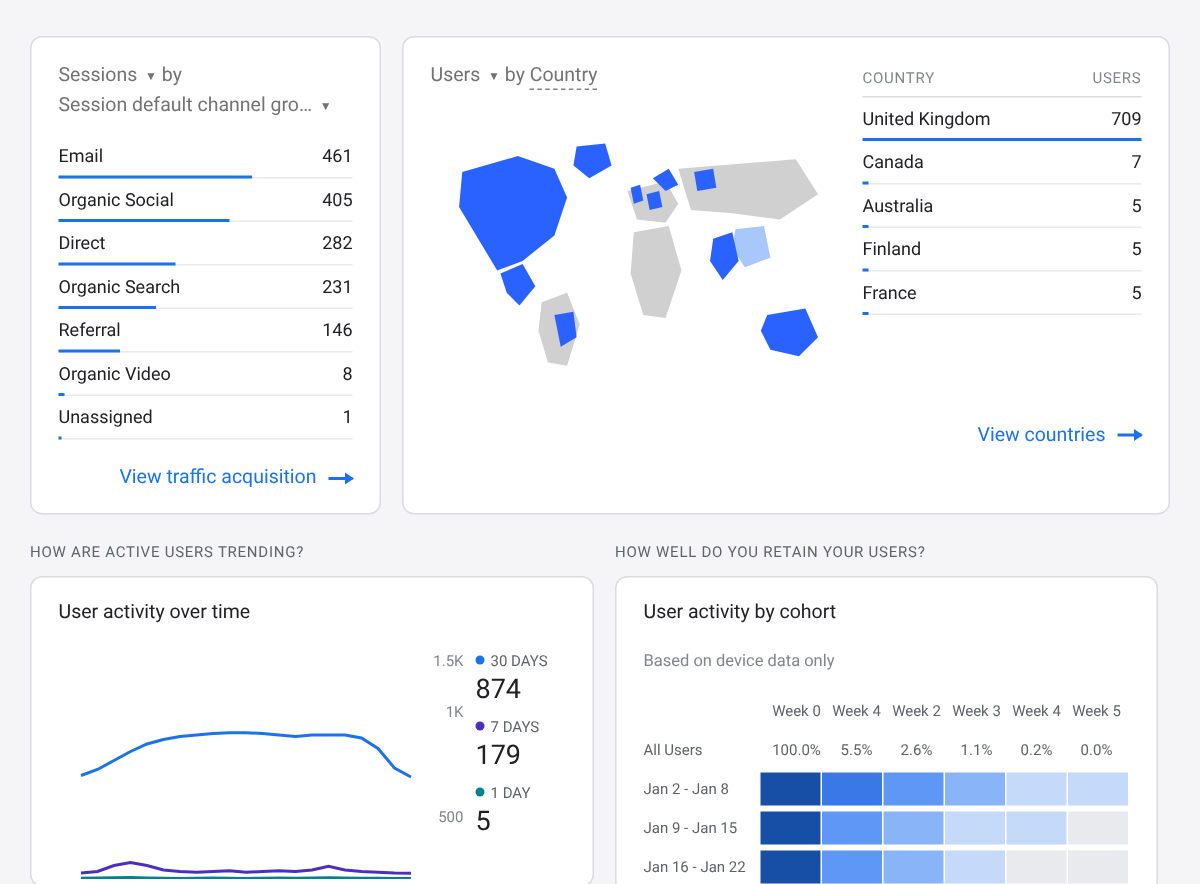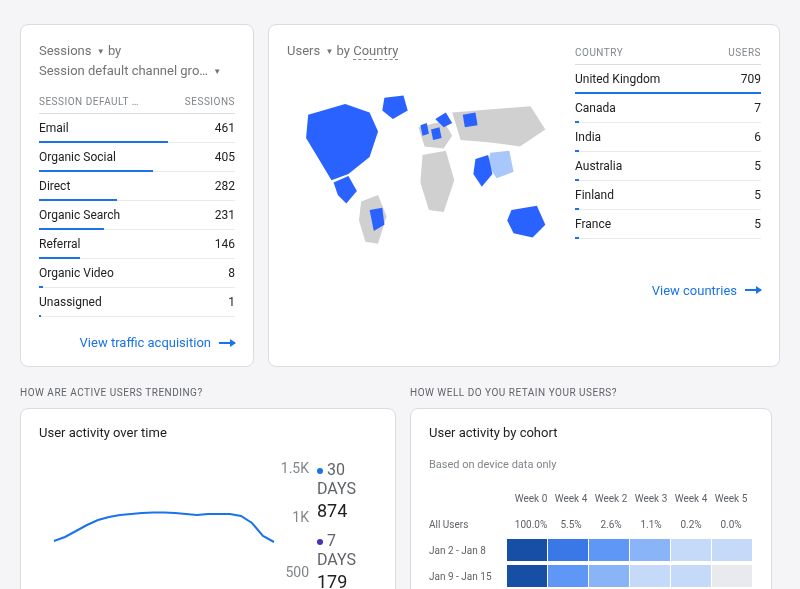--- a/index.html
+++ b/index.html
@@ -20,48 +20,44 @@
 .link{display:flex;align-items:center;justify-content:flex-end;gap:8px;color:#1a73e8;font-size:13px;margin-top:18px;cursor:pointer}
 .arr{width:16px;height:2px;background:#1a73e8;position:relative}
 .arr::after{content:'';position:absolute;right:-1px;top:-3px;border-left:6px solid #1a73e8;border-top:4px solid transparent;border-bottom:4px solid transparent}
 .geo{display:flex;gap:4px}
 .map{flex:1;height:180px;margin-top:24px}
 .ctbl{width:186px}
 .sect{font-size:10px;letter-spacing:.5px;color:#5f6368;text-transform:uppercase;margin-bottom:10px}
 .chart-title{font-size:13px;color:#202124;margin-bottom:20px}
 .chart{display:flex;gap:8px}
 .plot{flex:1;position:relative;height:150px}
-.yl{position:absolute;right:0;font-size:14px;color:#80868b}
+.yl{position:absolute;right:0;font-size:10px;color:#80868b}
 .leg{width:60px;font-size:10px}
 .leg-item{margin-bottom:10px}
 .leg-dot{display:inline-block;width:6px;height:6px;border-radius:50%;margin-right:4px;vertical-align:1px}
-.leg-lb{color:#5f6368;font-size:16px}
+.leg-lb{color:#5f6368;font-size:10px}
 .leg-v{font-size:18px;color:#202124;margin-top:2px}
 .sub{font-size:11px;color:#80868b;margin-top:18px;margin-bottom:14px}
 .cohort{font-size:10px}
 .crow{display:flex;align-items:center;height:26px}
 .clab{width:82px;font-size:10px;color:#5f6368}
 .ccell{width:40px;text-align:center;font-size:10px;color:#5f6368}
 .csq{width:40px;height:22px;margin-right:1px}
 svg{display:block}
 </style>
 </head>
 <body>
 
 <div class="row">
  <div class="card c1">
   <div class="hdr">
    <span class="dd"><span>Sessions</span> <span class="car">▼</span></span>
    <span>by</span><br>
    <span class="dd"><span>Session default channel gro…</span> <span class="car">▼</span></span>
   </div>
-  <div class="tbl-h">
-        <span>SESSION DEFAULT …</span>
-        <span>SESSIONS</span>
-      </div>
   <div id="traffic-rows">
         <div class="trow">
           <span>Email</span>
           <span>461</span>
           <div class="bar" style="width:66%"></div>
         </div>
         <div class="trow">
           <span>Organic Social</span>
           <span>405</span>
           <div class="bar" style="width:58%"></div>
@@ -141,25 +137,20 @@
           </div>
     <div id="geo-rows">
             <div class="trow">
               <span>United Kingdom</span>
               <span>709</span>
               <div class="bar" style="width:100%"></div>
             </div>
             <div class="trow">
               <span>Canada</span>
               <span>7</span>
-              <div class="bar" style="width:2%"></div>
-            </div>
-            <div class="trow">
-              <span>India</span>
-              <span>6</span>
               <div class="bar" style="width:2%"></div>
             </div>
             <div class="trow">
               <span>Australia</span>
               <span>5</span>
               <div class="bar" style="width:2%"></div>
             </div>
             <div class="trow">
               <span>Finland</span>
               <span>5</span>
@@ -186,21 +177,21 @@
   <div class="card c3" style="padding-bottom:4px">
    <div class="chart-title">User activity over time</div>
    <div class="chart">
     <div class="plot">
      <svg viewBox="0 0 260 150" width="100%" height="150">
       <path id="s30" fill="none" stroke="#1a73e8" stroke-width="2" d="M10 81 L21 77 L32 71.00000000000001 L43 65 L54 60 L65 57 L76 55 L87 54 L98 53.000000000000014 L109 52.5 L120 52.5 L131 53.000000000000014 L142 54 L153 55 L164 54 L175 54 L186 54 L197 56 L208 63 L219 76 L230 82 "></path>
       <path id="s7" fill="none" stroke="#4c2fbf" stroke-width="2" d="M10 146 L21 145 L32 141 L43 139 L54 141 L65 144 L76 145 L87 145.5 L98 145 L109 144.5 L120 145.5 L131 145 L142 144.5 L153 145 L164 144 L175 141.5 L186 144 L197 145 L208 145.5 L219 146 L230 146.2 "></path>
       <path id="s1" fill="none" stroke="#00838f" stroke-width="2" d="M10 149.5 L21 149.4 L32 149.2 L43 149 L54 149.3 L65 149.5 L76 149.6 L87 149.5 L98 149.4 L109 149.5 L120 149.6 L131 149.5 L142 149.4 L153 149.5 L164 149.4 L175 149.2 L186 149.4 L197 149.5 L208 149.5 L219 149.6 L230 149.6 "></path>
      </svg>
      <span class="yl" style="top:0">1.5K</span>
-     <span class="yl" style="top:49px">1K</span>
+     <span class="yl" style="top:34px">1K</span>
      <span class="yl" style="top:104px">500</span>
     </div>
     <div class="leg" id="legend">
             <div class="leg-item">
               <div class="leg-lb"><span class="leg-dot" style="background:#1a73e8"></span>30 DAYS</div>
               <div class="leg-v">874</div>
             </div>
             <div class="leg-item">
               <div class="leg-lb"><span class="leg-dot" style="background:#4c2fbf"></span>7 DAYS</div>
               <div class="leg-v">179</div>

